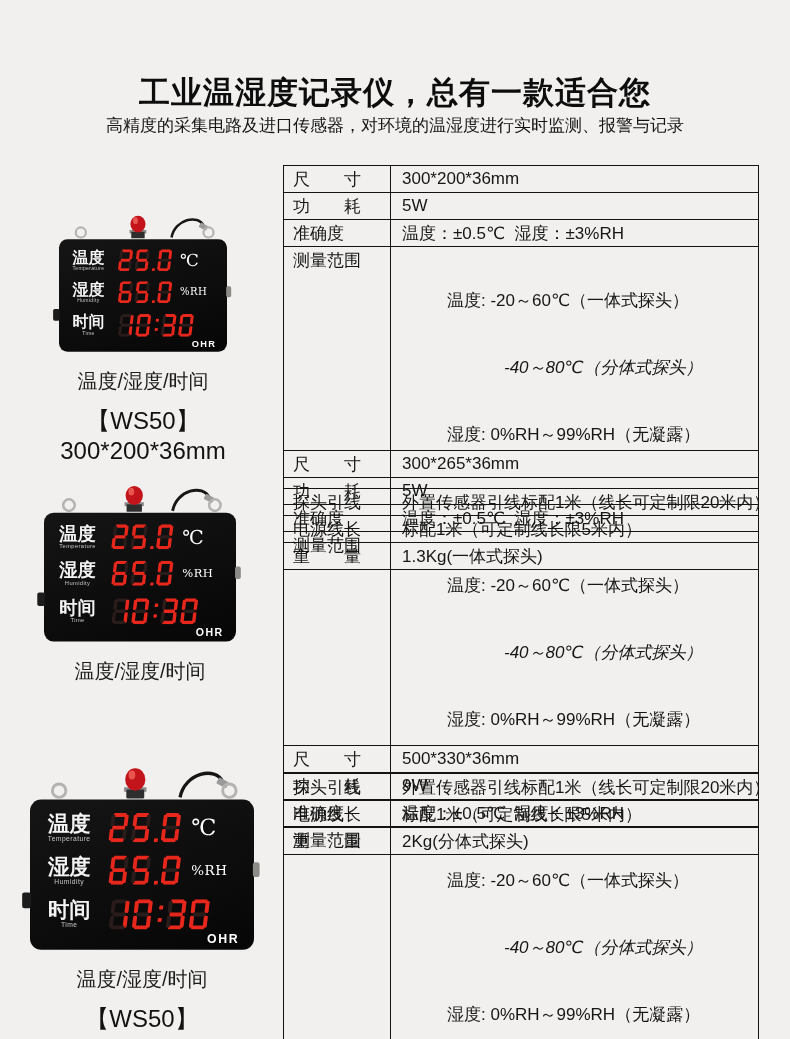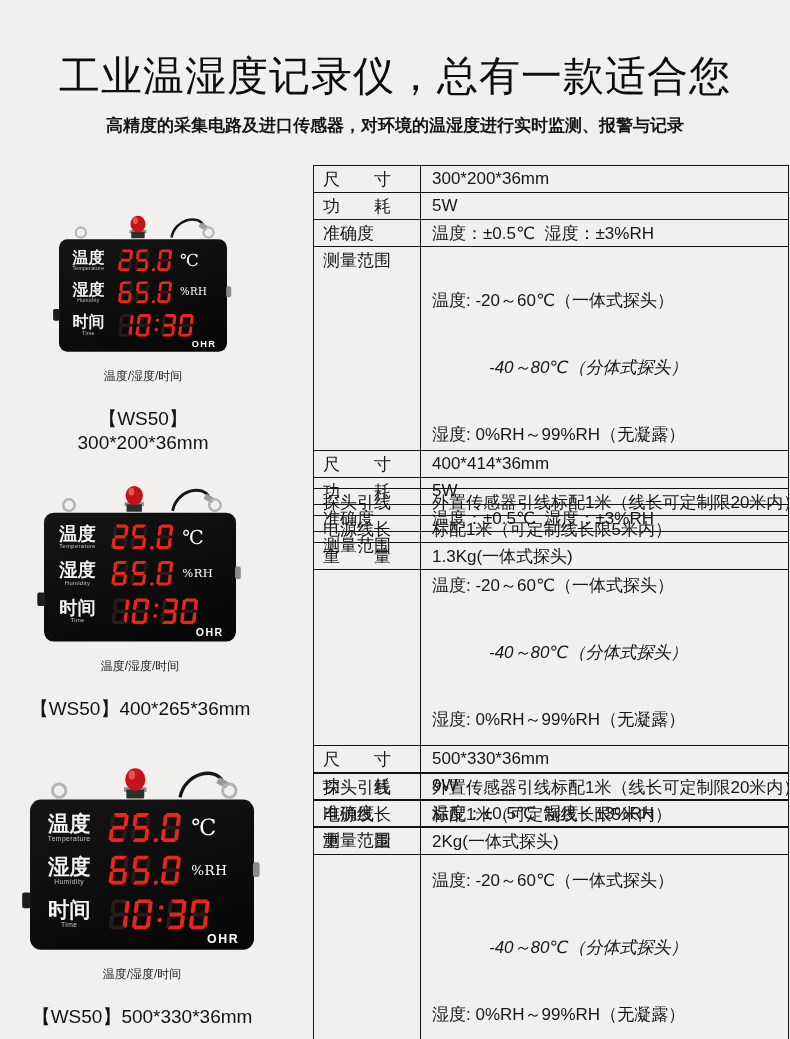--- a/index.html
+++ b/index.html
@@ -1,35 +1,35 @@
 <!DOCTYPE html>
 <html><head>
 <meta charset="utf-8">
 <style>
   html,body{margin:0;padding:0;}
   #page{position:relative;width:790px;height:1039px;background:#f1f0ee;overflow:hidden;
         font-family:"Liberation Sans","DejaVu Sans",sans-serif;color:#161616;}
 
   
-  .title{position:absolute;top:49px;left:0;width:100%;text-align:center;
-         font-size:41px;font-weight:normal;color:#0d0d0d;letter-spacing:1px;}
+  .title{position:absolute;top:72px;left:0;width:100%;text-align:center;
+         font-size:31px;font-weight:bold;color:#0d0d0d;letter-spacing:1px;}
   .subtitle{position:absolute;top:114px;left:0;width:100%;text-align:center;
-            font-size:17px;font-weight:700;color:#141414;}
+            font-size:17px;font-weight:400;color:#141414;}
 
   
-  .spec-table{position:absolute;left:313px;width:476px;border-collapse:collapse;
+  .spec-table{position:absolute;left:283px;width:476px;border-collapse:collapse;
               table-layout:fixed;}
   .t1{top:165px}.t2{top:450px}.t3{top:745px}
   .spec-table td{border:1px solid #141414;font-size:17px;color:#161616;
                  overflow:hidden;vertical-align:middle;}
   td.lbl{width:88px;padding:0 9px;font-size:17px;white-space:pre;height:26px;}
   td.val{padding:0 11px;white-space:pre;}
   td.lbl.top{vertical-align:top;line-height:27px;}
   td.val.multi{vertical-align:top;padding:0 11px;}
-  .val.multi div{line-height:27px;white-space:pre;}
+  .val.multi div{line-height:27px;white-space:pre;margin-left:45px;}
   .val.multi .indent{padding-left:57px;font-style:italic;}
 
   
   .image-block{position:absolute;}
   .p1{left:36px;top:198px;width:214px;}
   .p2{left:24px;top:468px;width:232px;}
   .p3{left:16px;top:750px;width:252px;}
   .dev-outer{position:relative;margin:16px auto;}
   .p1 .dev-outer{width:168px;height:138px;}
   .p2 .dev-outer{width:192px;height:158px;}
@@ -52,22 +52,22 @@
   .cn{font-size:19px;font-weight:600;color:#f4f4f4;line-height:1.05;}
   .en{font-size:6px;color:#c9c7c4;letter-spacing:.4px;margin-top:1px;}
   .lval{flex:0 0 auto;margin-left:8px;display:flex;align-items:center;}
   .lunit{margin-left:6px;color:#fff;font-family:"DejaVu Serif","Liberation Serif",serif;}
   .u0{font-size:20px;}
   .u1{font-size:12px;letter-spacing:.5px;}
   .u2{font-size:12px;width:10px;}
   .ohr{position:absolute;right:13px;bottom:4px;color:#ffffff;font-weight:800;
        font-size:11px;letter-spacing:1.5px;}
 
-  .cap1{margin-top:10px;text-align:center;font-size:12px;color:#1c1c1c;}
-  .cap2{margin-top:21px;text-align:center;font-size:19px;color:#121212;}
+  .cap1{margin-top:10px;text-align:center;font-size:20px;color:#1c1c1c;}
+  .cap2{margin-top:10px;text-align:center;font-size:24px;color:#121212;}
 </style>
 </head>
 <body>
 
 <div id="page">
 
   <div class="title">工业温湿度记录仪，总有一款适合您</div>
   <div class="subtitle">高精度的采集电路及进口传感器，对环境的温湿度进行实时监测、报警与记录</div>
 
   <div class="image-block p1">
@@ -375,28 +375,27 @@
                   <rect x="94.5" y="14.75" width="15" height="4.5" rx="1.6" fill="#2a1c1a"></rect>
                 </svg>
               </div>
             <div class="lunit u2"></div>
           </div>
           <div class="ohr">OHR</div>
         </div>
       </div>
     </div>
     <div class="cap1">温度/湿度/时间</div>
-    <div class="cap2">【WS50】400*265*36mm</div>
   </div>
 
   <table class="spec-table t2">
     <tbody>
         <tr>
           <td class="lbl">尺　　寸</td>
-          <td class="val">400*414*36mm</td>
+          <td class="val">300*265*36mm</td>
         </tr>
     <tr>
           <td class="lbl">功　　耗</td>
           <td class="val">5W</td>
         </tr>
     <tr>
           <td class="lbl">准确度</td>
           <td class="val">温度：±0.5℃  湿度：±3%RH</td>
         </tr>
     <tr>
@@ -410,21 +409,21 @@
     <tr>
           <td class="lbl">探头引线</td>
           <td class="val">外置传感器引线标配1米（线长可定制限20米内）</td>
         </tr>
     <tr>
           <td class="lbl">电源线长</td>
           <td class="val">标配1米（可定制线长限5米内）</td>
         </tr>
     <tr>
           <td class="lbl">重　　量</td>
-          <td class="val">2Kg(一体式探头)</td>
+          <td class="val">2Kg(分体式探头)</td>
         </tr>
   </tbody>
     </table>
 
   <div class="image-block p3">
     <div class="dev-outer">
       <div class="dev">
         <svg class="acc" viewBox="0 0 200 30">
           <g>
               <circle cx="26" cy="22" r="6" fill="none" stroke="#b5b3b0" stroke-width="2.6"></circle>

